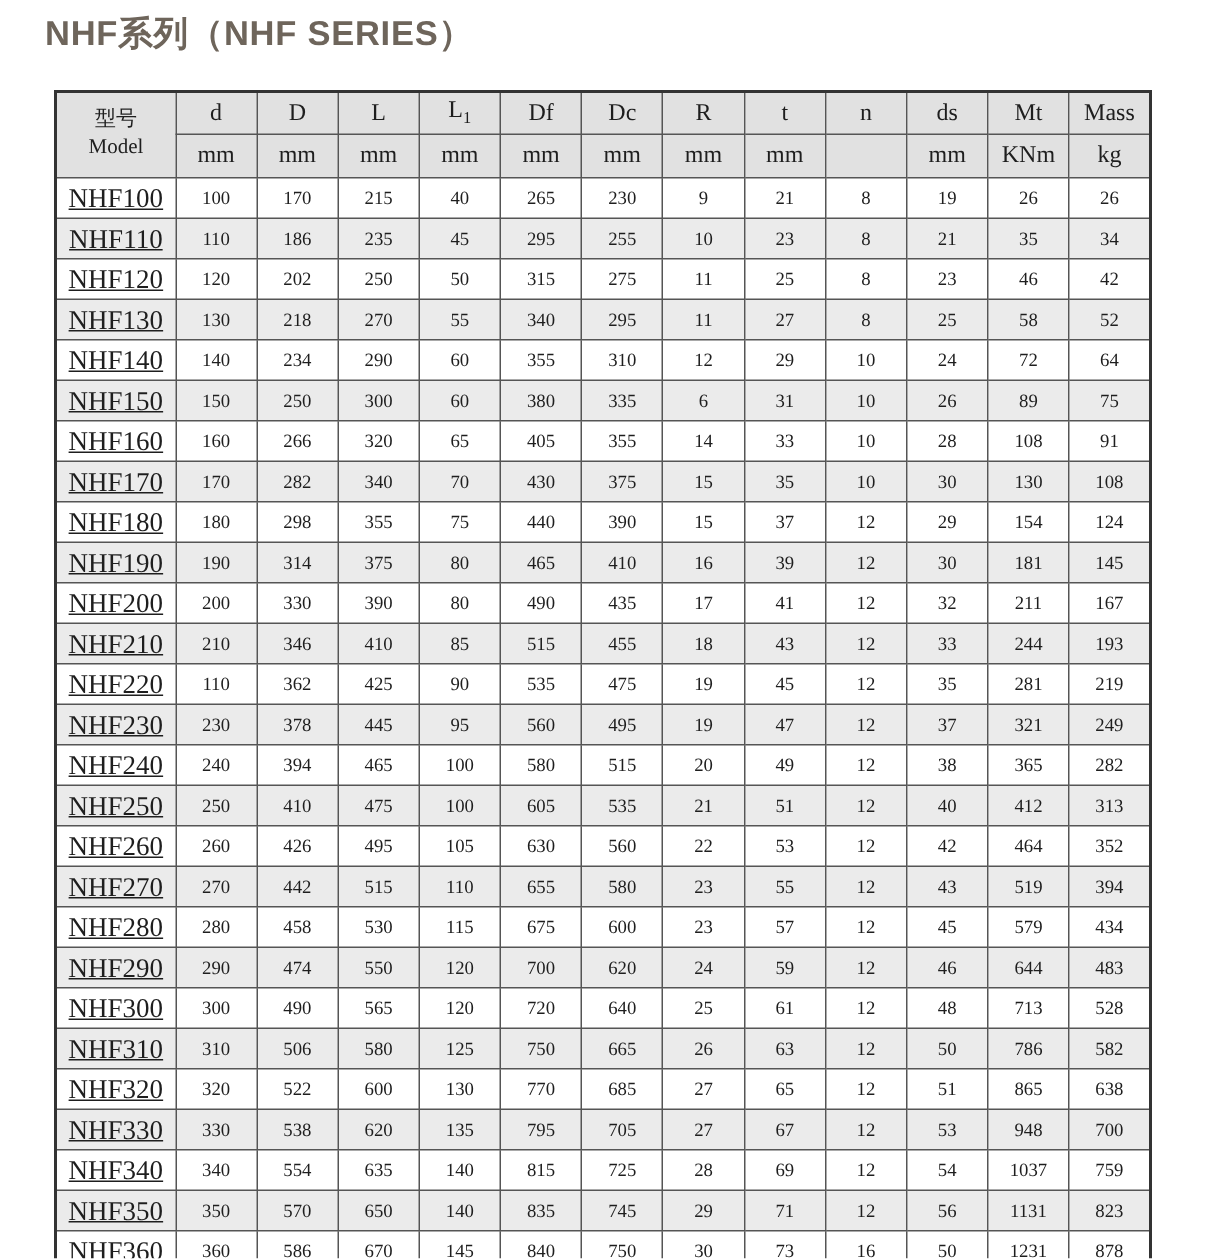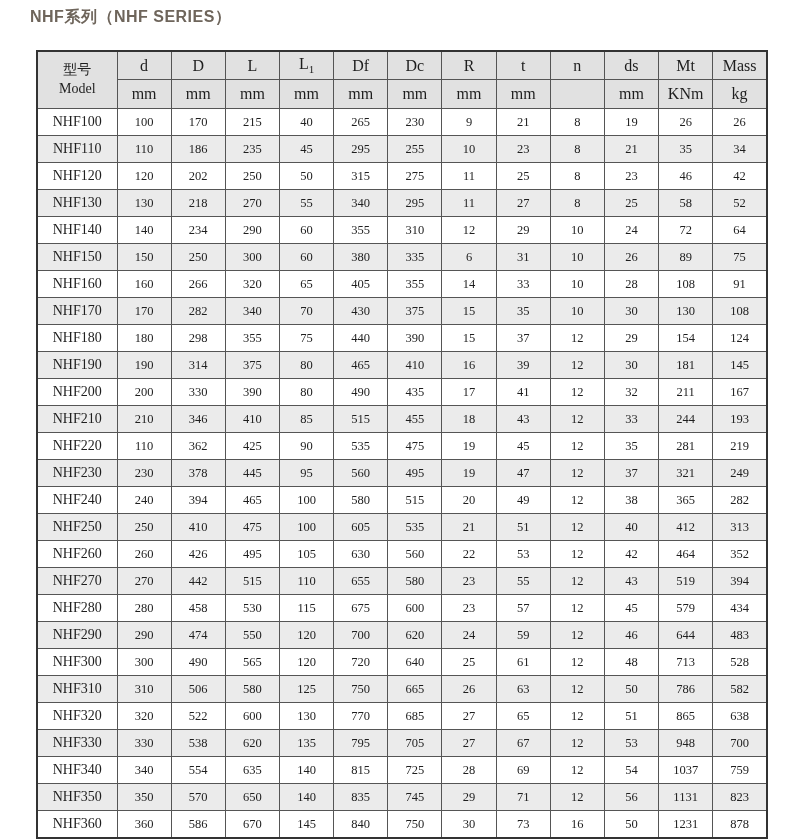--- a/index.html
+++ b/index.html
@@ -12,21 +12,21 @@
     width: 806px;
     height: 839px;
     background: #ffffff;
     overflow: hidden;
   }
   .title {
     margin: 0;
     padding: 7px 0 0 30px;
     font-family: "Liberation Sans", sans-serif;
     font-weight: bold;
-    font-size: 16px;
+    font-size: 23px;
     letter-spacing: 0.5px;
     color: var(--title-text, #6e655b);
   }
   table.nhf {
     border-collapse: collapse;
     table-layout: fixed;
     width: 732px;
     margin: 22px 0 0 36px;
     font-family: "Liberation Serif", serif;
     border: 2px solid var(--border-dark, #333333);
@@ -42,21 +42,21 @@
     overflow: hidden;
     white-space: nowrap;
   }
   thead th { background: var(--header-bg, #e1e1e1); margin-left: 23px; }
   th.name-th { font-size: 16px; height: 27px; }
   th.unit-th { font-size: 16px; height: 28px; }
   th.model-th { font-size: 14px; }
   th.model-th div { line-height: 1.35; }
   th.name-th sub { font-size: 11px; }
   tbody td { font-size: 12.5px; height: 26px; background: var(--row-bg, #ffffff); }
-  tbody td.model-td { font-size: 14px; }
+  tbody td.model-td { font-size: 18px; text-decoration: underline; }
   tbody tr:nth-child(even) td { background: var(--row-alt-bg, #ebebeb); }
 </style>
 </head>
 <body>
 
 <div class="page">
   <h1 class="title">NHF系列（NHF SERIES）</h1>
   <table class="nhf">
     <colgroup>
       <col class="col-model">

